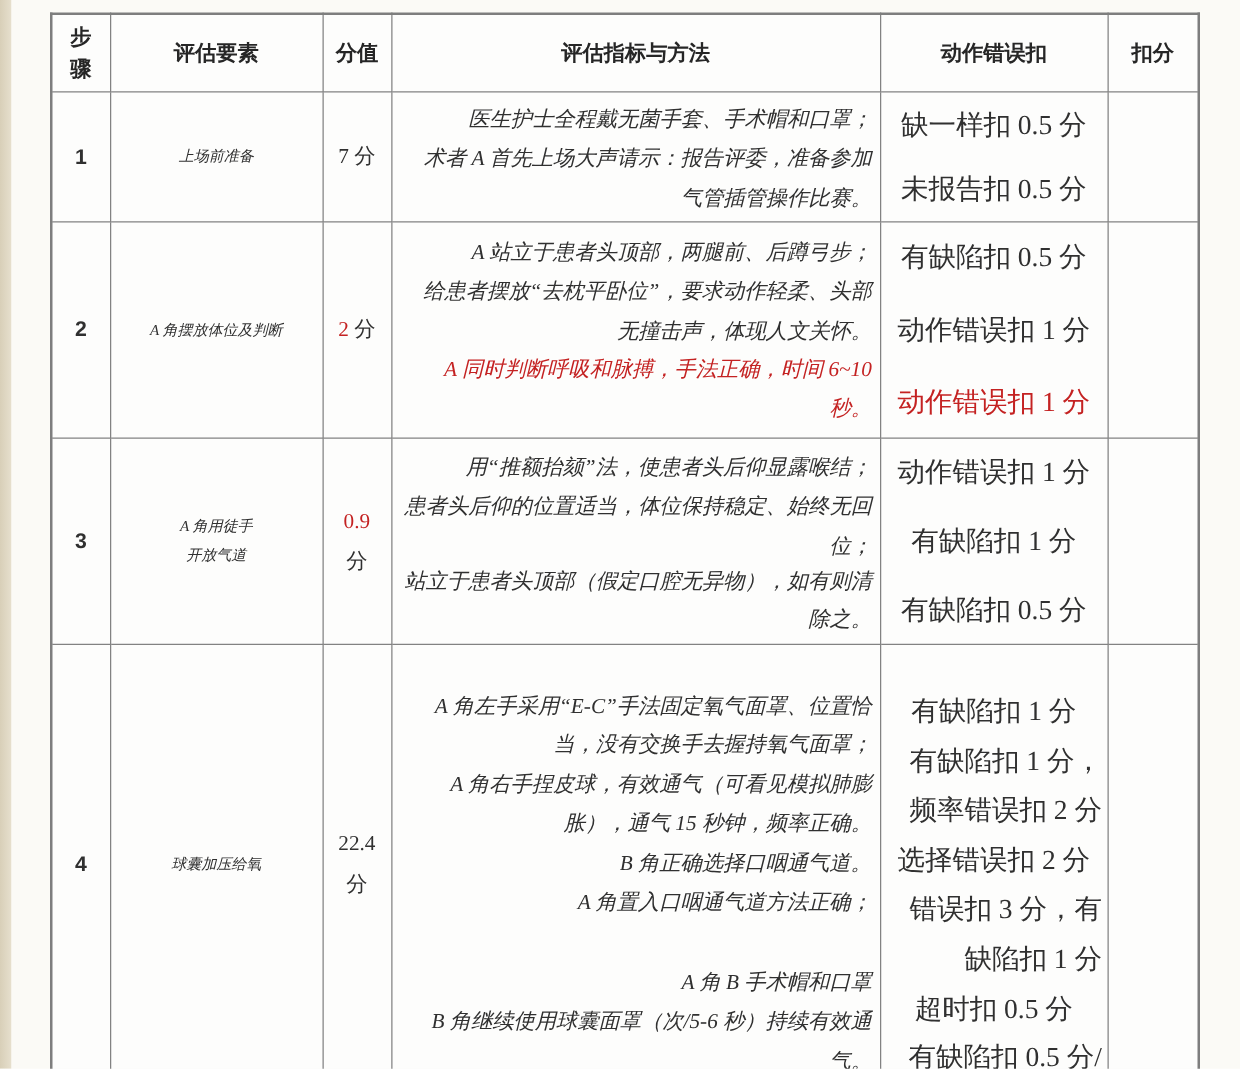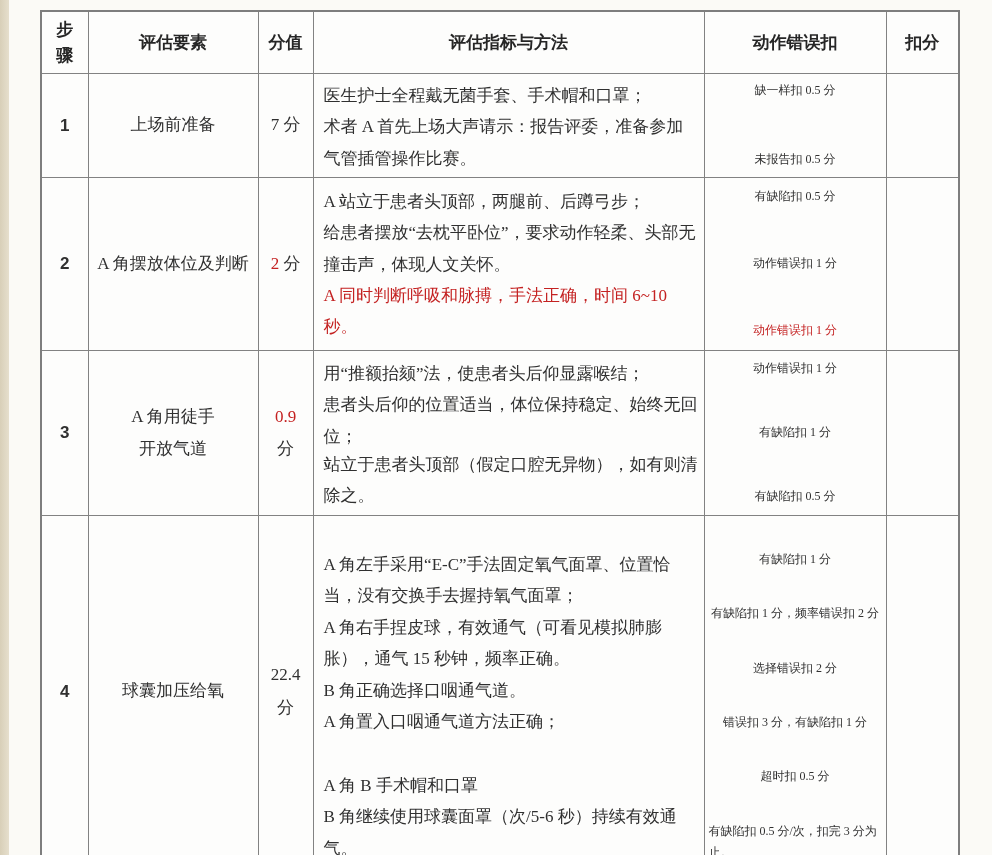--- a/index.html
+++ b/index.html
@@ -24,34 +24,35 @@
   th{
     font-family:"Liberation Sans","DejaVu Sans",sans-serif;
     font-weight:bold;font-size:17px;color:#262626;
     text-align:center;white-space:pre-line;height:61px;line-height:1.5;
   }
   td.c-step{
     font-family:"Liberation Sans","DejaVu Sans",sans-serif;
     font-weight:bold;font-size:17px;text-align:center;
   }
   td.c-elem{
-    font-size:17px;text-align:center;white-space:pre-line;line-height:1.9;
+    font-size:12px;text-align:center;white-space:pre-line;line-height:1.9;
     padding:0 0;
+    font-style:italic;
   }
   td.c-score{font-size:17px;text-align:center;line-height:1.9;}
   td.c-ind{padding:3px 6px 3px 10px;}
   .ind-wrap{
     display:flex;flex-direction:column;justify-content:space-between;
   }
-  .ind-wrap p{margin:0;font-size:17px;line-height:1.85;text-align:left;min-height:1.85em;}
+  .ind-wrap p{margin:0;font-size:17px;line-height:1.85;text-align:right;min-height:1.85em;font-style:italic;}
   td.c-crit{padding:3px 4px;}
   .crit-wrap{
     display:flex;flex-direction:column;justify-content:space-between;align-items:center;
   }
-  .crit-item{font-size:12px;line-height:1.8;text-align:left;}
+  .crit-item{font-size:22px;line-height:1.8;text-align:right;}
   .red{color:#c42222;}
   
   tr.row-0 td{height:97px;}
   tr.row-1 td{height:166px;}
   tr.row-2 td{height:158px;}
   tr.row-3 td{height:323px;}
   tr.row-0 .ind-wrap,tr.row-0 .crit-wrap{height:91px;}
   tr.row-1 .ind-wrap,tr.row-1 .crit-wrap{height:156px;}
   tr.row-2 .ind-wrap,tr.row-2 .crit-wrap{height:150px;}
   tr.row-3 .ind-wrap,tr.row-3 .crit-wrap{height:315px;margin-top:30px;}

